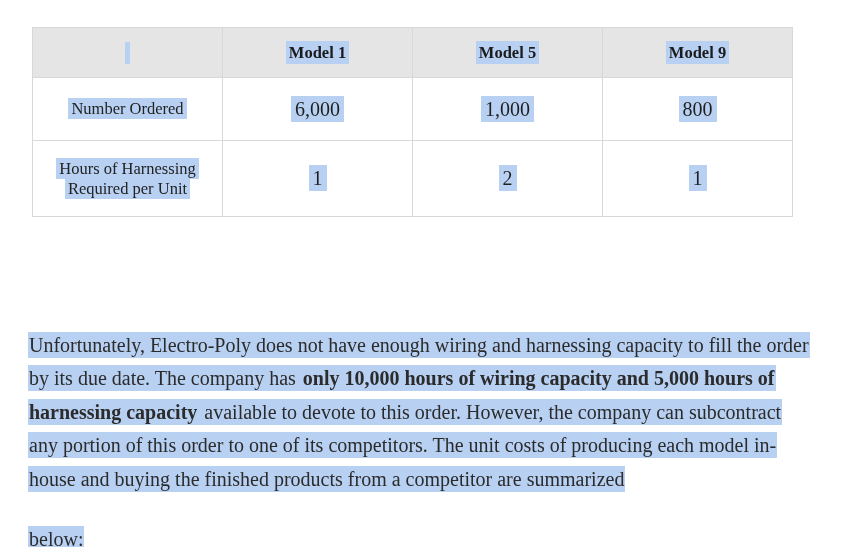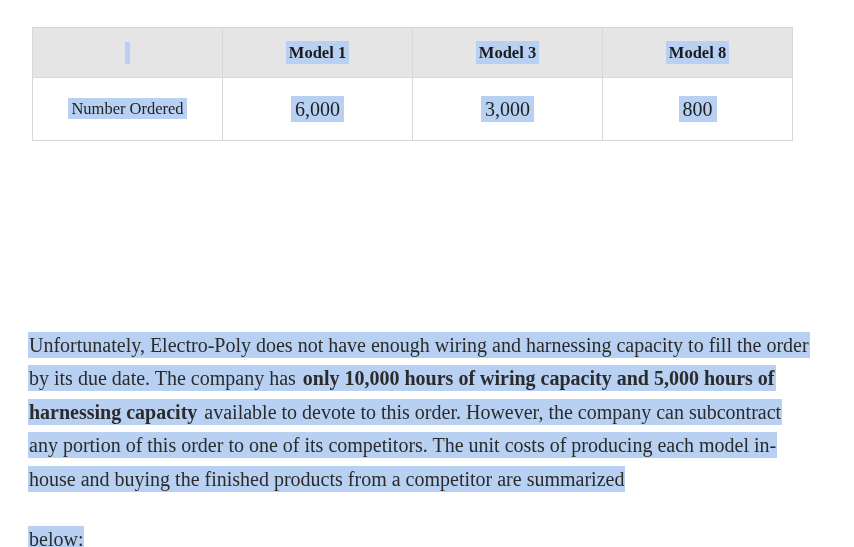--- a/index.html
+++ b/index.html
@@ -90,29 +90,35 @@
 </head>
 <body>
 
 <div class="page">
 
   <table class="data-table">
     <thead>
       <tr>
         <th><span class="selbar"></span></th>
         <th><span class="sel hdr-sel">Model 1</span></th>
-        <th><span class="sel hdr-sel">Model 3</span></th>
-        <th><span class="sel hdr-sel">Model 8</span></th>
+        <th><span class="sel hdr-sel">Model 5</span></th>
+        <th><span class="sel hdr-sel">Model 9</span></th>
       </tr>
     </thead>
     <tbody>
       <tr class="row-1">
         <td class="label-cell"><span class="sel label-sel">Number Ordered</span></td>
         <td><span class="sel num-sel">6,000</span></td>
-        <td><span class="sel num-sel">3,000</span></td>
+        <td><span class="sel num-sel">1,000</span></td>
         <td><span class="sel num-sel">800</span></td>
+      </tr>
+      <tr class="row-3">
+        <td class="label-cell"><span class="sel label-sel">Hours of Harnessing Required per Unit</span></td>
+        <td><span class="sel num-sel">1</span></td>
+        <td><span class="sel num-sel">2</span></td>
+        <td><span class="sel num-sel">1</span></td>
       </tr>
     </tbody>
   </table>
 
   <div class="para"><span class="sel seg">Unfortunately, Electro-Poly does not have enough wiring and harnessing capacity to fill the order by its due date. The company has </span><span class="sel seg bold">only 10,000 hours of wiring capacity and 5,000 hours of harnessing capacity</span><span class="sel seg"> available to devote to this order. However, the company can subcontract any portion of this order to one of its competitors. The unit costs of producing each model in-house and buying the finished products from a competitor are summarized</span><span class="last-line"><span class="sel seg">below:</span></span></div>
 
 </div>
 
 </body></html>

